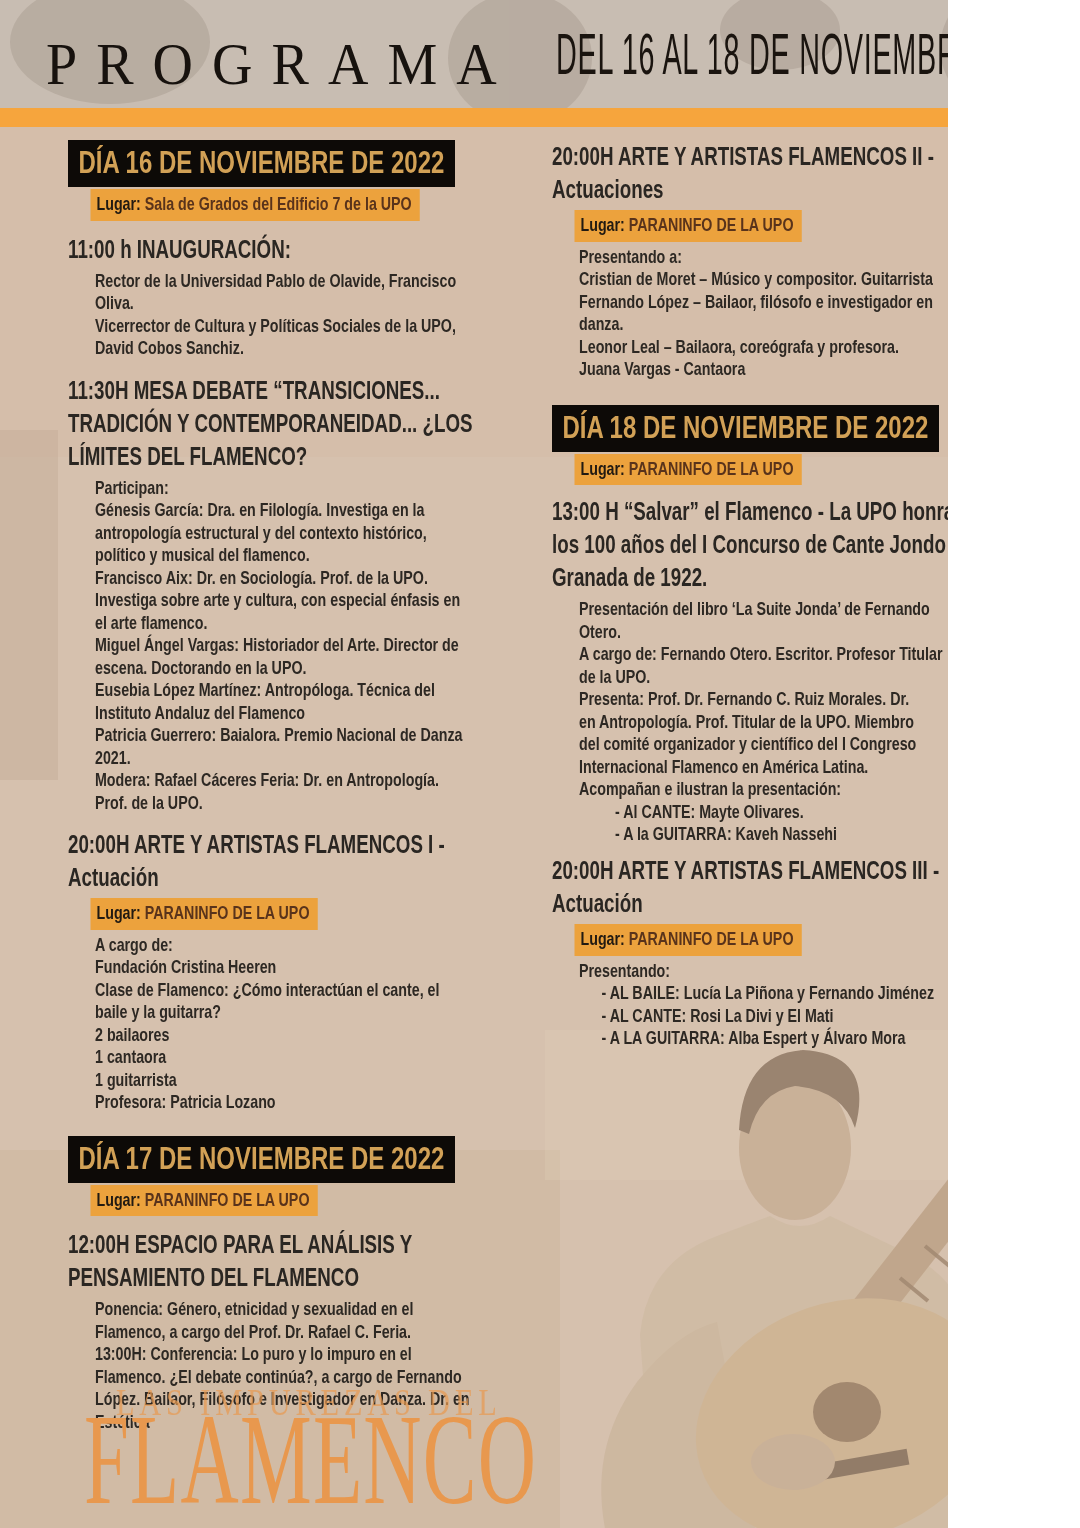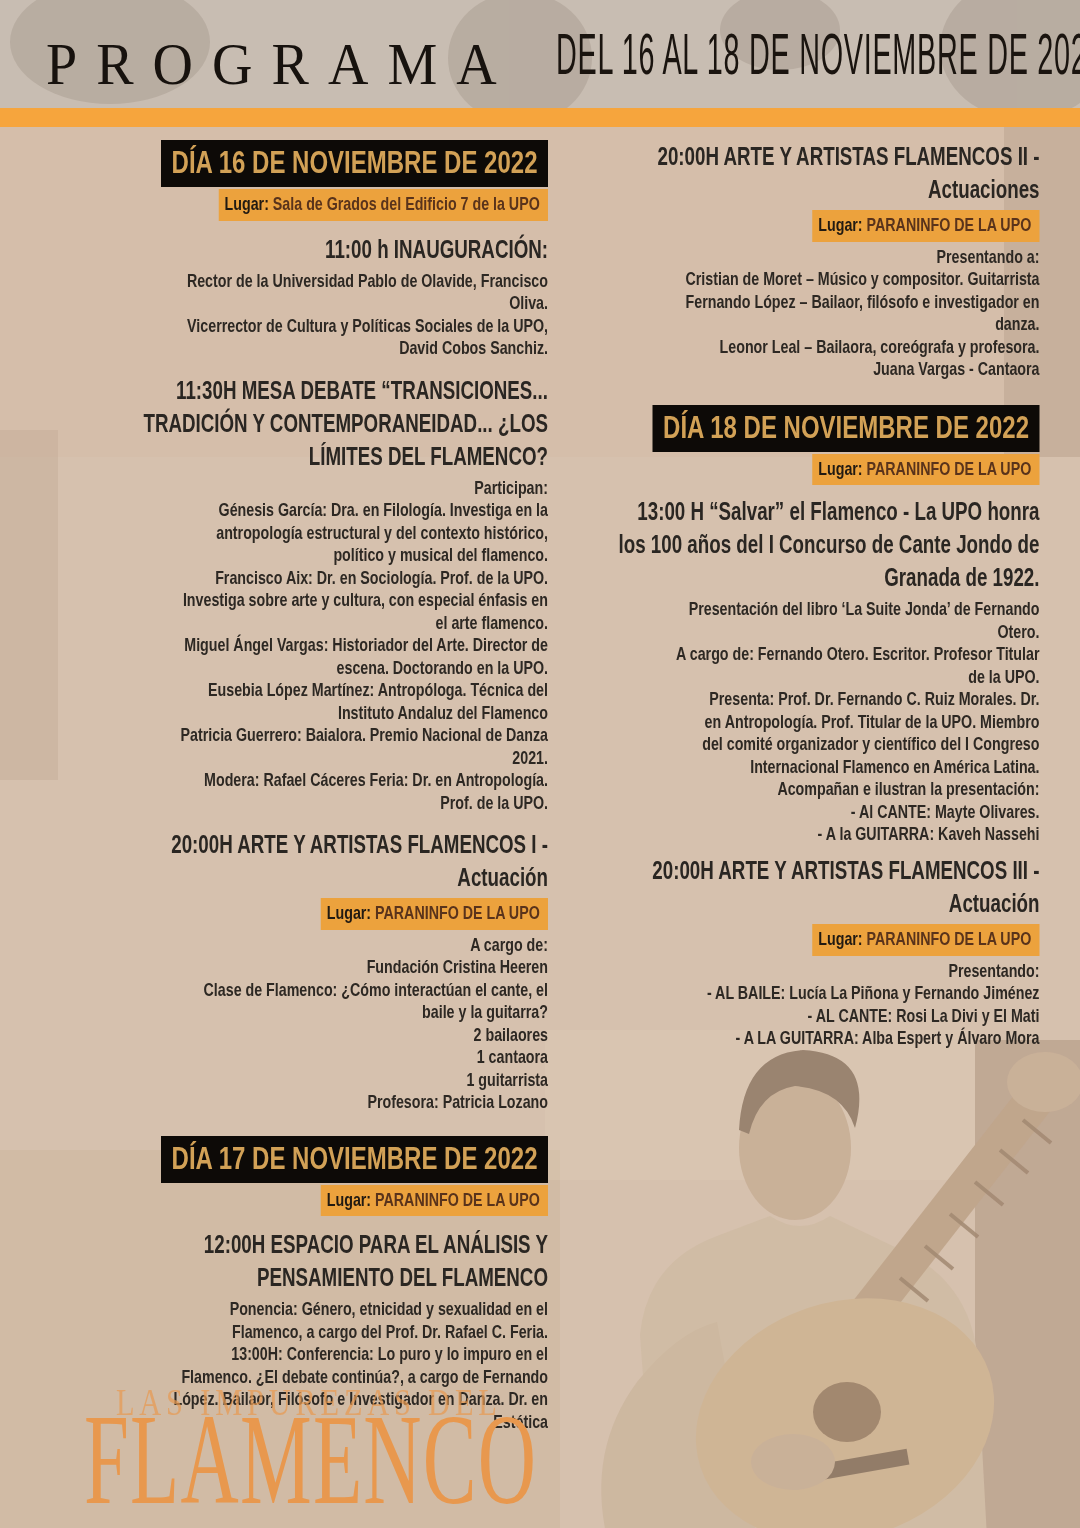--- a/index.html
+++ b/index.html
@@ -1,20 +1,19 @@
 <!DOCTYPE html>
 <html><head>
 <meta charset="utf-8">
 <style>
   html,body{margin:0;padding:0;}
   .page{
-    position:relative;width:1080px;height:1528px;overflow:hidden;
+    position:relative;width:948px;height:1528px;overflow:hidden;
     background:#d6c1ae;
     font-family:"Liberation Sans",sans-serif;
-    text-align:right;
   }
   .bg{position:absolute;left:0;top:0;width:1080px;height:1528px;}
   .orange-bar{position:absolute;left:0;top:108px;width:1080px;height:19px;background:#f6a53d;}
   .programa{
     position:absolute;left:46px;top:30px;
     font-family:"Liberation Serif",serif;font-weight:400;
     font-size:56px;letter-spacing:0.34em;color:#17120e;
     transform:scaleY(1.05);transform-origin:0 0;white-space:nowrap;
   }
   .dates{

